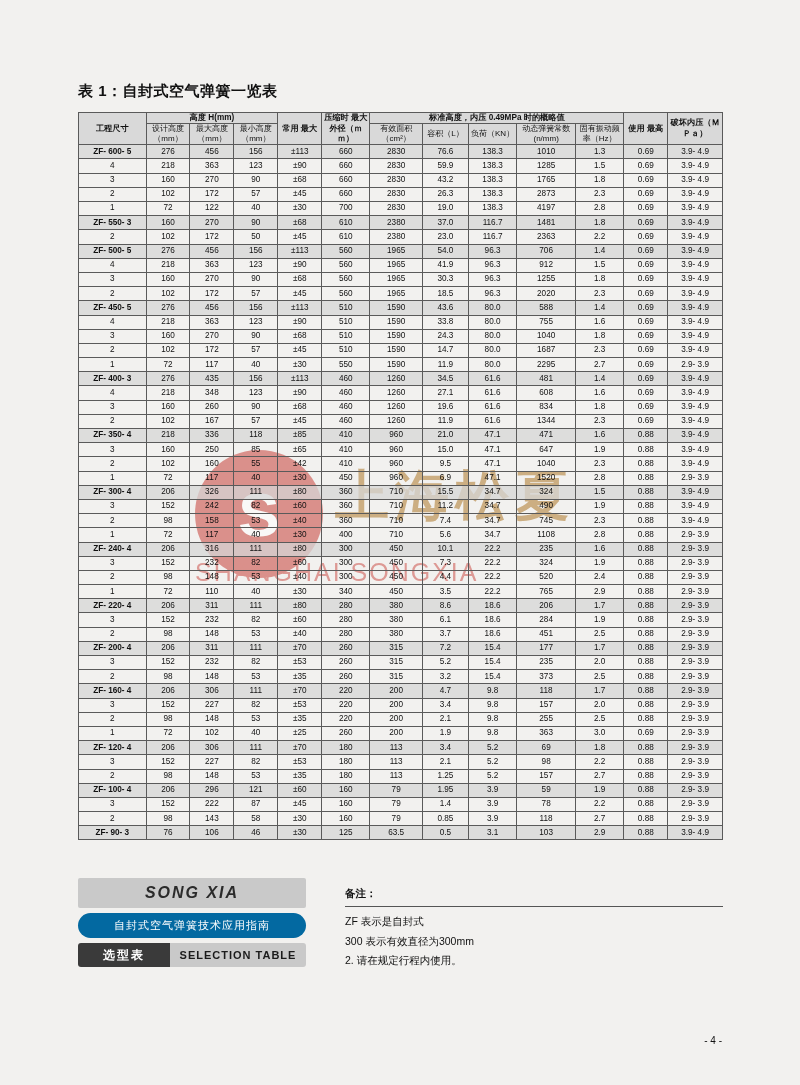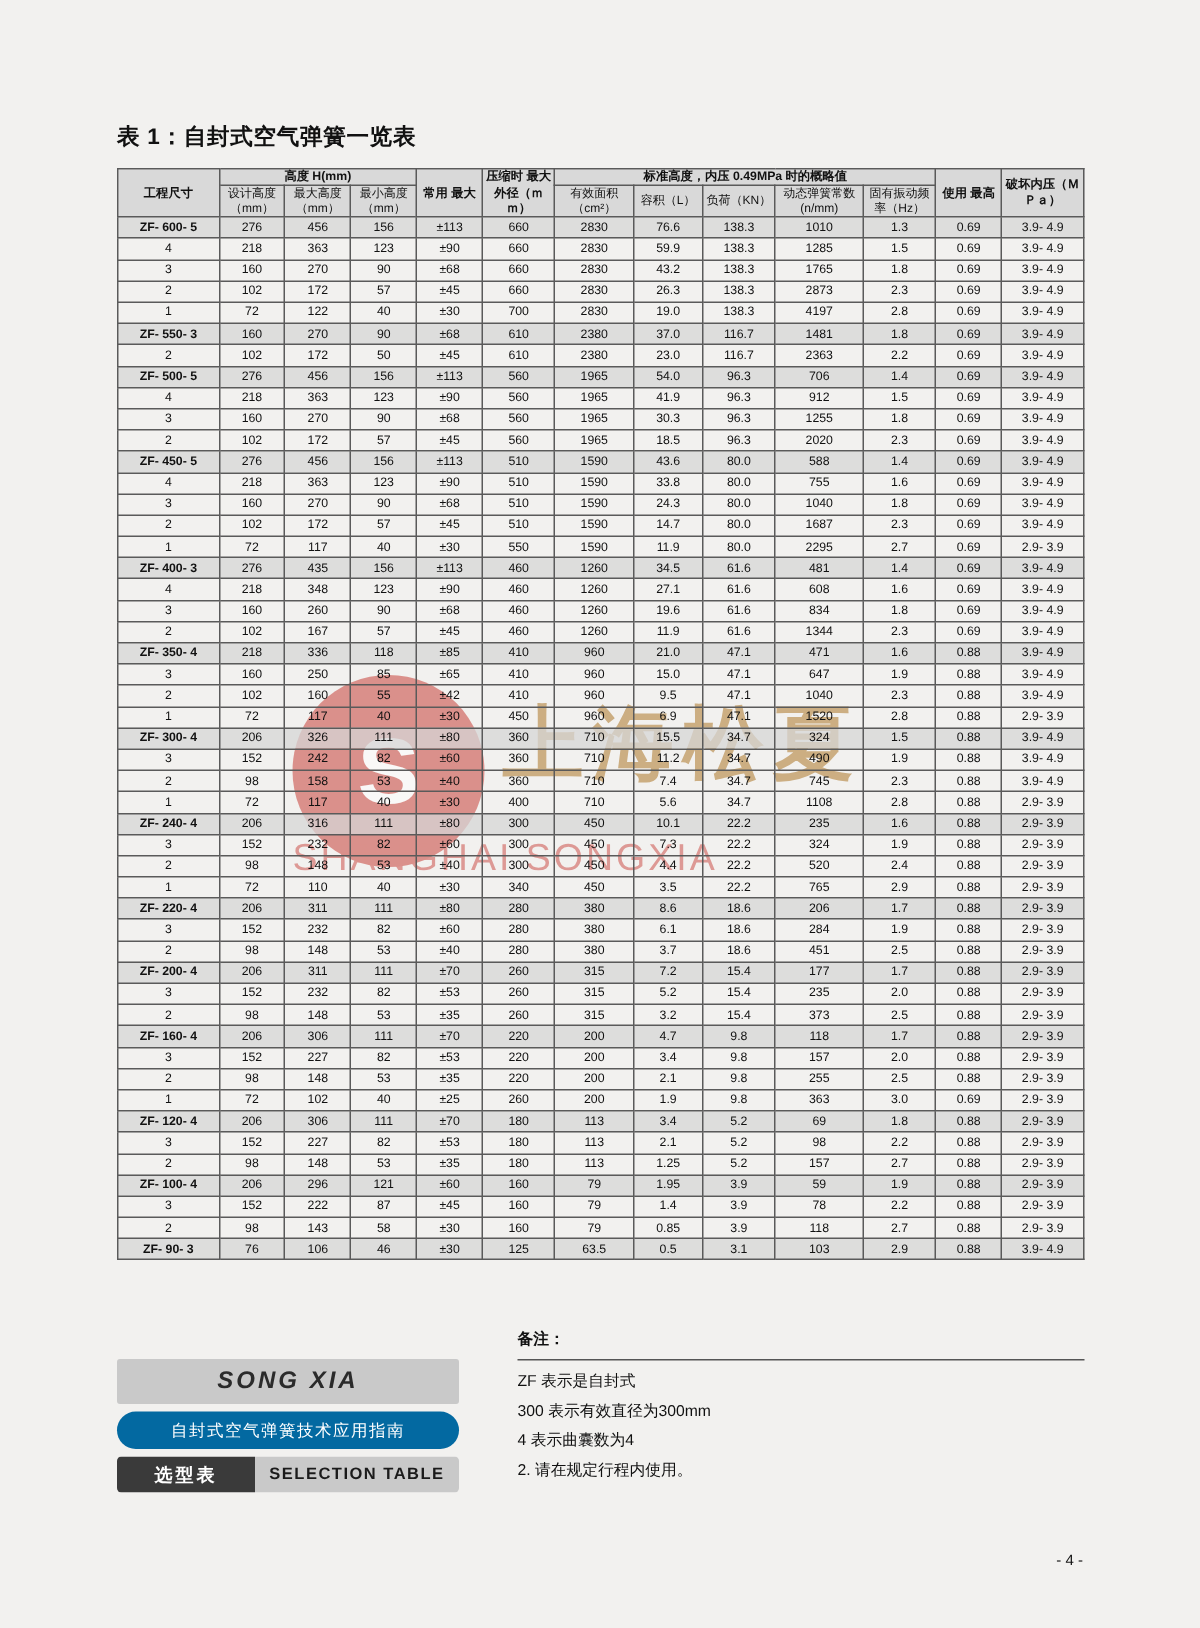--- a/index.html
+++ b/index.html
@@ -77,21 +77,21 @@
   .w-area{width:48px;}
   .w-vol{width:42px;}
   .w-load{width:44px;}
   .w-k{width:54px;}
   .w-freq{width:44px;}
   .w-h{width:40px;}
   .w-p{width:50px;}
 
   
   .brandbox{
-    position:absolute;left:78px;top:878px;width:228px;margin-top:28px;
+    position:absolute;left:78px;top:878px;width:228px;
   }
   .brand1{
     background:#c9c9c9;color:#2b2b2b;
     height:30px;display:flex;align-items:center;justify-content:center;
     font-style:italic;font-weight:bold;font-size:16px;letter-spacing:2px;
     border-radius:2px;
   }
   .brand2{
     margin-top:5px;
     background:#0369a1;color:#fff;
@@ -911,20 +911,19 @@
     </div>
   </div>
 
   <div class="notes">
     <div class="hdr">备注：</div>
     <div class="rule"></div>
     <div class="cols">
       <div class="c2">
         <div>ZF 表示是自封式</div>
         <div>300 表示有效直径为300mm</div>
-        <div>4 表示曲囊数为4</div>
         <div>2. 请在规定行程内使用。</div>
       </div>
     </div>
   </div>
 
   <div class="pagenum">- 4 -</div>
 </div>
 
 </body></html>

